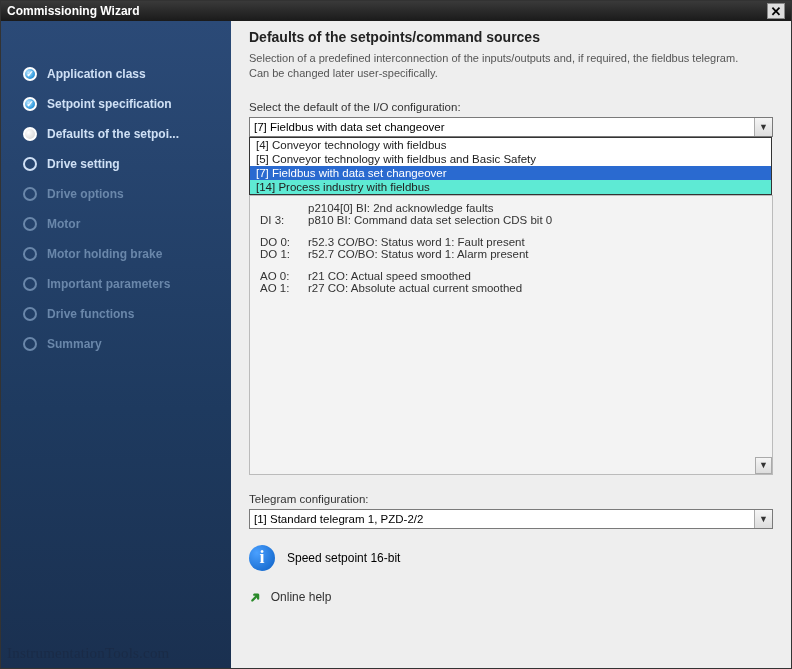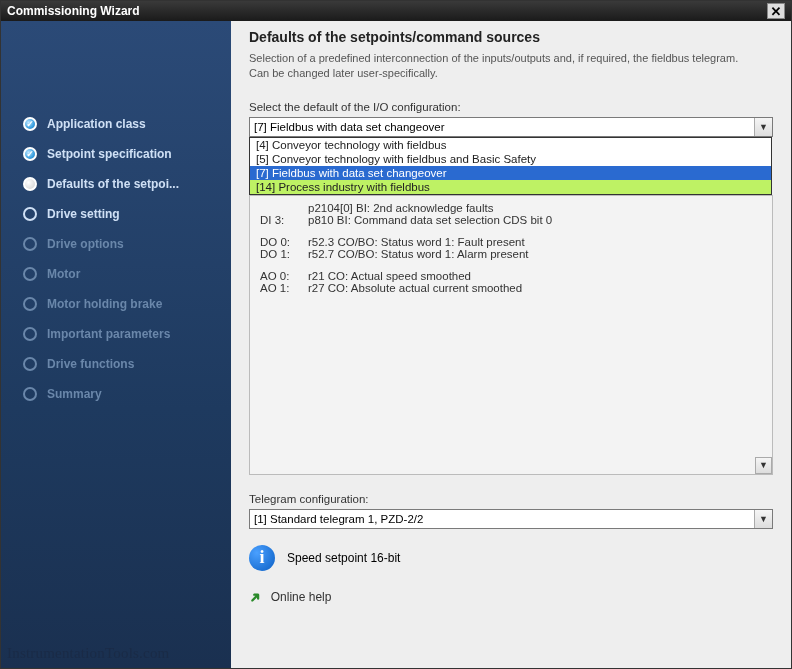--- a/index.html
+++ b/index.html
@@ -43,21 +43,21 @@
     border: 1px solid #888;
     cursor: pointer;
   }
   .body {
     display: flex;
     height: calc(100% - 20px);
   }
   .sidebar {
     width: 230px;
     background: linear-gradient(to bottom, #2b4a77 0%, #1e3a5f 60%, #1a3050 100%);
-    padding-top: 88px;
+    padding-top: 38px;
     position: relative;
   }
   .sidebar-item {
     display: flex;
     align-items: center;
     padding: 8px 12px 8px 22px;
     color: #cfe0f5;
     font-weight: bold;
     font-size: 12px;
     cursor: pointer;
@@ -169,21 +169,21 @@
     padding: 1px 6px;
     font-size: 11.5px;
     color: #222;
     cursor: pointer;
   }
   .dropdown .opt.selected {
     background: #2a6ad0;
     color: #fff;
   }
   .dropdown .opt.hover {
-    background: #bef264;
+    background: #5eead4;
   }
   .details-box {
     border: 1px solid #bbb;
     background: #f3f3f3;
     padding: 6px 10px 6px 10px;
     font-size: 11.5px;
     color: #333;
     height: 280px;
     position: relative;
     overflow: hidden;

